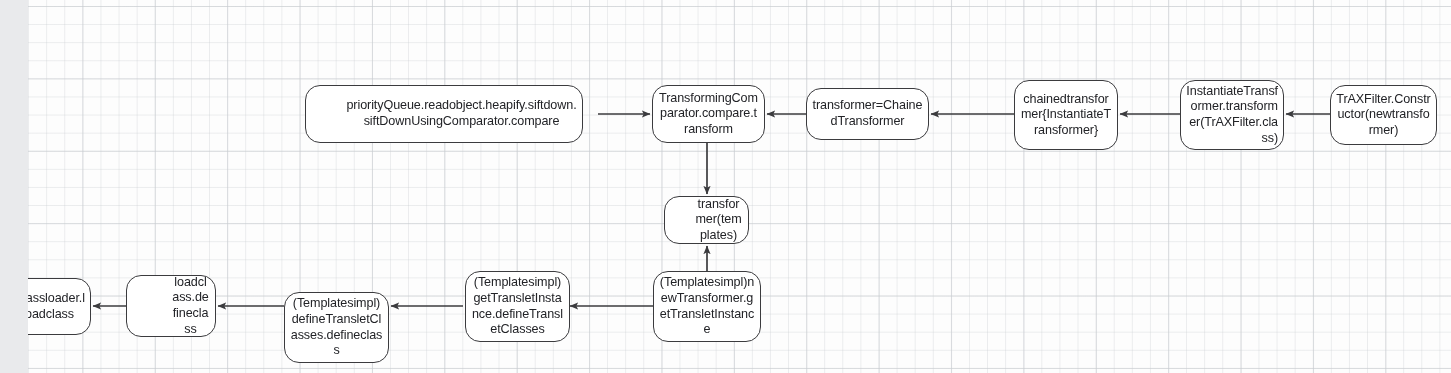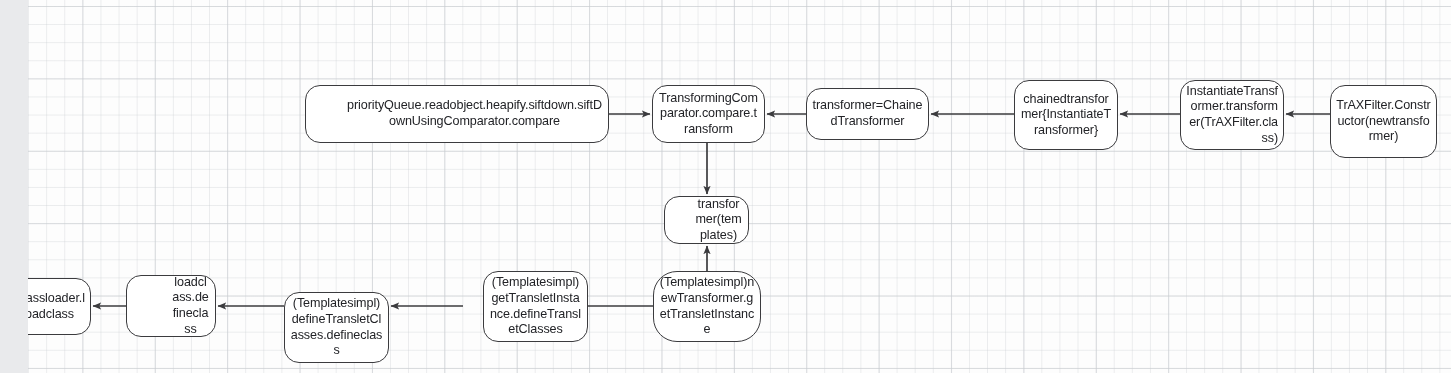--- a/index.html
+++ b/index.html
@@ -102,53 +102,53 @@
       <line x1="653" y1="306" x2="570" y2="306" marker-end="url(#ah)"></line>
 
       <line x1="463" y1="306" x2="391" y2="306" marker-end="url(#ah)"></line>
 
       <line x1="284" y1="306" x2="218" y2="306" marker-end="url(#ah)"></line>
 
       <line x1="126" y1="306" x2="93" y2="306" marker-end="url(#ah)"></line>
     </g>
   </svg>
 
-  <div class="node" style="left:305px;top:85px;width:304px;height:58px;padding-left:40px;">
+  <div class="node" style="left:305px;top:85px;width:278px;height:58px;padding-left:40px;">
     <span>priorityQueue.readobject.heapify.siftdown.siftDownUsingComparator.compare</span>
   </div>
 
   <div class="node" style="left:652px;top:85px;width:113px;height:58px;">
     <span>TransformingComparator.compare.transform</span>
   </div>
 
   <div class="node" style="left:806px;top:88px;width:123px;height:52px;">
     <span>transformer=ChainedTransformer</span>
   </div>
 
   <div class="node" style="left:1014px;top:80px;width:104px;height:70px;">
     <span>chainedtransformer{InstantiateTransformer}</span>
   </div>
 
   <div class="node" style="left:1180px;top:80px;width:104px;height:70px;text-align:right;">
     <span>InstantiateTransformer.transformer(TrAXFilter.class)</span>
   </div>
 
-  <div class="node" style="left:1330px;top:85px;width:107px;height:73px;">
+  <div class="node" style="left:1330px;top:85px;width:107px;height:60px;">
     <span>TrAXFilter.Constructor(newtransformer)</span>
   </div>
 
   <div class="node" style="left:664px;top:196px;width:85px;height:48px;padding-left:29px;">
     <span>transformer(templates)</span>
   </div>
 
-  <div class="node" style="left:653px;top:271px;width:108px;height:71px;border-radius:24px;">
+  <div class="node" style="left:653px;top:271px;width:108px;height:71px;">
     <span>(Templatesimpl)newTransformer.getTransletInstance</span>
   </div>
 
-  <div class="node" style="left:483px;top:271px;width:105px;height:71px;">
+  <div class="node" style="left:465px;top:271px;width:105px;height:71px;">
     <span>(Templatesimpl)getTransletInstance.defineTransletClasses</span>
   </div>
 
   <div class="node" style="left:284px;top:275px;width:105px;height:71px;margin-top:17px;">
     <span>(Templatesimpl)defineTransletClasses.defineclass</span>
   </div>
 
   <div class="node" style="left:126px;top:275px;width:90px;height:62px;padding-left:44px;">
     <span>loadclass.defineclass</span>
   </div>

